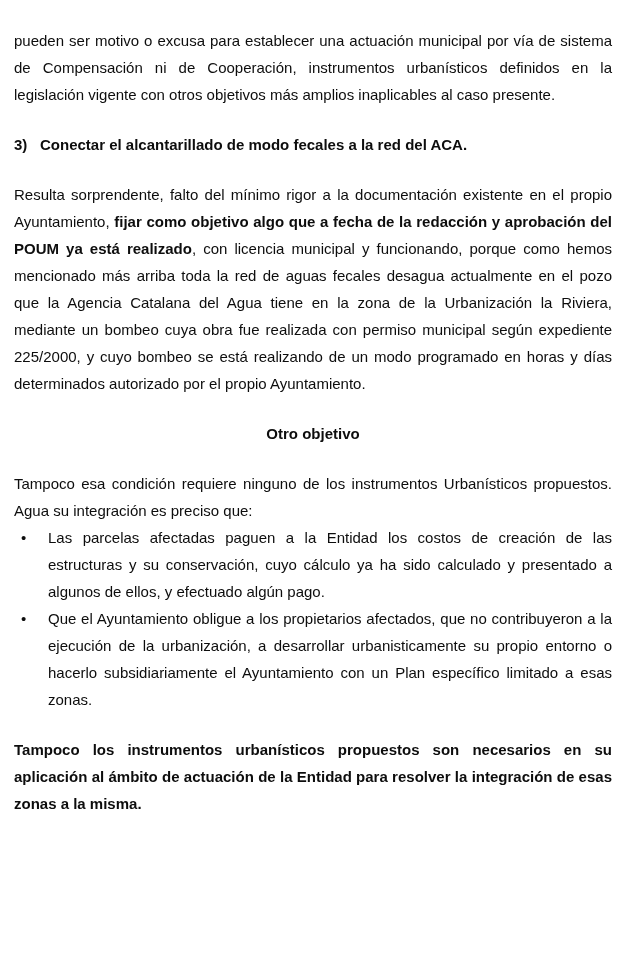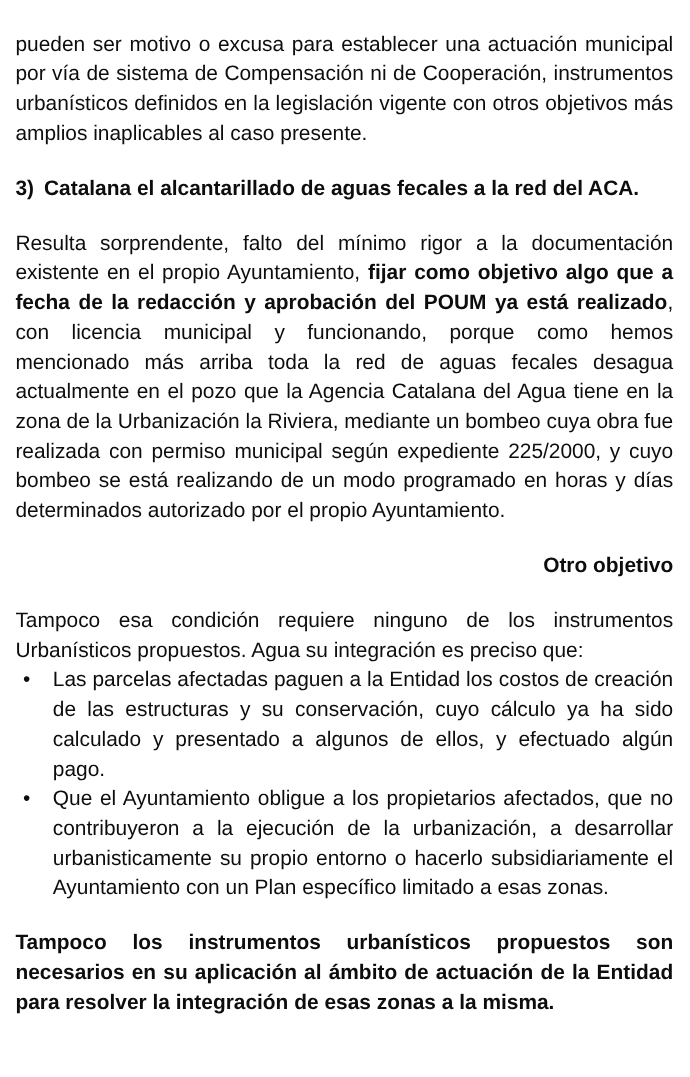--- a/index.html
+++ b/index.html
@@ -9,40 +9,40 @@
     background: #ffffff;
     color: #0d0d0d;
     font-family: "Liberation Sans", "DejaVu Sans", sans-serif;
     overflow: hidden;
   }
   .doc {
     box-sizing: border-box;
     width: 627px;
     height: 979px;
     padding: 4px 15px 0 14px;
-    font-size: 19px;
+    font-size: 15px;
     line-height: 27px;
   }
   .doc p, .doc ul, .doc .numbered-heading {
     margin: 0;
     padding: 0;
   }
   .doc .gap { margin-top: 23px; }
   .doc > :first-child { margin-top: 0; }
   p[data-name="paragraph"] { text-align: justify; }
   .bold { font-weight: bold; }
   .numbered-heading {
     display: flex;
     font-weight: bold;
   }
   .numbered-heading .num {
     flex: none;
     width: 26px;
   }
-  p[data-name="subheading"] { font-weight: bold; text-align: right; }
+  p[data-name="subheading"] { font-weight: bold; text-align: center; }
   ul[data-name="bullet-list"] {
     list-style: none;
   }
   ul[data-name="bullet-list"] li {
     position: relative;
     padding-left: 34px;
     text-align: justify;
   }
   ul[data-name="bullet-list"] li .bullet-marker {
     position: absolute;
@@ -51,21 +51,21 @@
   }
 </style>
 </head>
 <body>
 
 <main class="doc" data-name="document-page">
   <div id="doc-body" data-name="document-body">
       <p data-name="paragraph" class="gap"><span class="seg" data-name="text-segment">pueden ser motivo o excusa para establecer una actuación municipal por vía de sistema de Compensación ni de Cooperación, instrumentos urbanísticos definidos en la legislación vigente con otros objetivos más amplios inaplicables al caso presente.</span></p>
       <div class="numbered-heading gap" data-name="numbered-heading">
         <span class="num" data-name="heading-number">3)</span>
-        <span data-name="heading-text"><span class="seg bold" data-name="text-segment">Catalana el alcantarillado de aguas fecales a la red del ACA.</span></span>
+        <span data-name="heading-text"><span class="seg bold" data-name="text-segment">Conectar el alcantarillado de modo fecales a la red del ACA.</span></span>
       </div>
       <p data-name="paragraph" class="gap"><span class="seg" data-name="text-segment">Resulta sorprendente, falto del mínimo rigor a la documentación existente en el propio Ayuntamiento, </span><span class="seg bold" data-name="text-segment">fijar como objetivo algo que a fecha de la redacción y aprobación del POUM ya está realizado</span><span class="seg" data-name="text-segment">, con licencia municipal y funcionando, porque como hemos mencionado más arriba toda la red de aguas fecales desagua actualmente en el pozo que la Agencia Catalana del Agua tiene en la zona de la Urbanización la Riviera, mediante un bombeo cuya obra fue realizada con permiso municipal según expediente 225/2000, y cuyo bombeo se está realizando de un modo programado en horas y días determinados autorizado por el propio Ayuntamiento.</span></p>
       <p data-name="subheading" class="gap"><span class="seg bold" data-name="text-segment">Otro objetivo</span></p>
       <p data-name="paragraph" class="gap"><span class="seg" data-name="text-segment">Tampoco esa condición requiere ninguno de los instrumentos Urbanísticos propuestos. Agua su integración es preciso que:</span></p>
       <ul data-name="bullet-list">
         <li data-name="list-item"><span class="bullet-marker" data-name="bullet-icon">•</span><span class="seg" data-name="text-segment">Las parcelas afectadas paguen a la Entidad los costos de creación de las estructuras y su conservación, cuyo cálculo ya ha sido calculado y presentado a algunos de ellos, y efectuado algún pago.</span></li>
         <li data-name="list-item"><span class="bullet-marker" data-name="bullet-icon">•</span><span class="seg" data-name="text-segment">Que el Ayuntamiento obligue a los propietarios afectados, que no contribuyeron a la ejecución de la urbanización, a desarrollar urbanisticamente su propio entorno o hacerlo subsidiariamente el Ayuntamiento con un Plan específico limitado a esas zonas.</span></li>
       </ul>
       <p data-name="paragraph" class="gap"><span class="seg bold" data-name="text-segment">Tampoco los instrumentos urbanísticos propuestos son necesarios en su aplicación al ámbito de actuación de la Entidad para resolver la integración de esas zonas a la misma.</span></p>
     </div>

